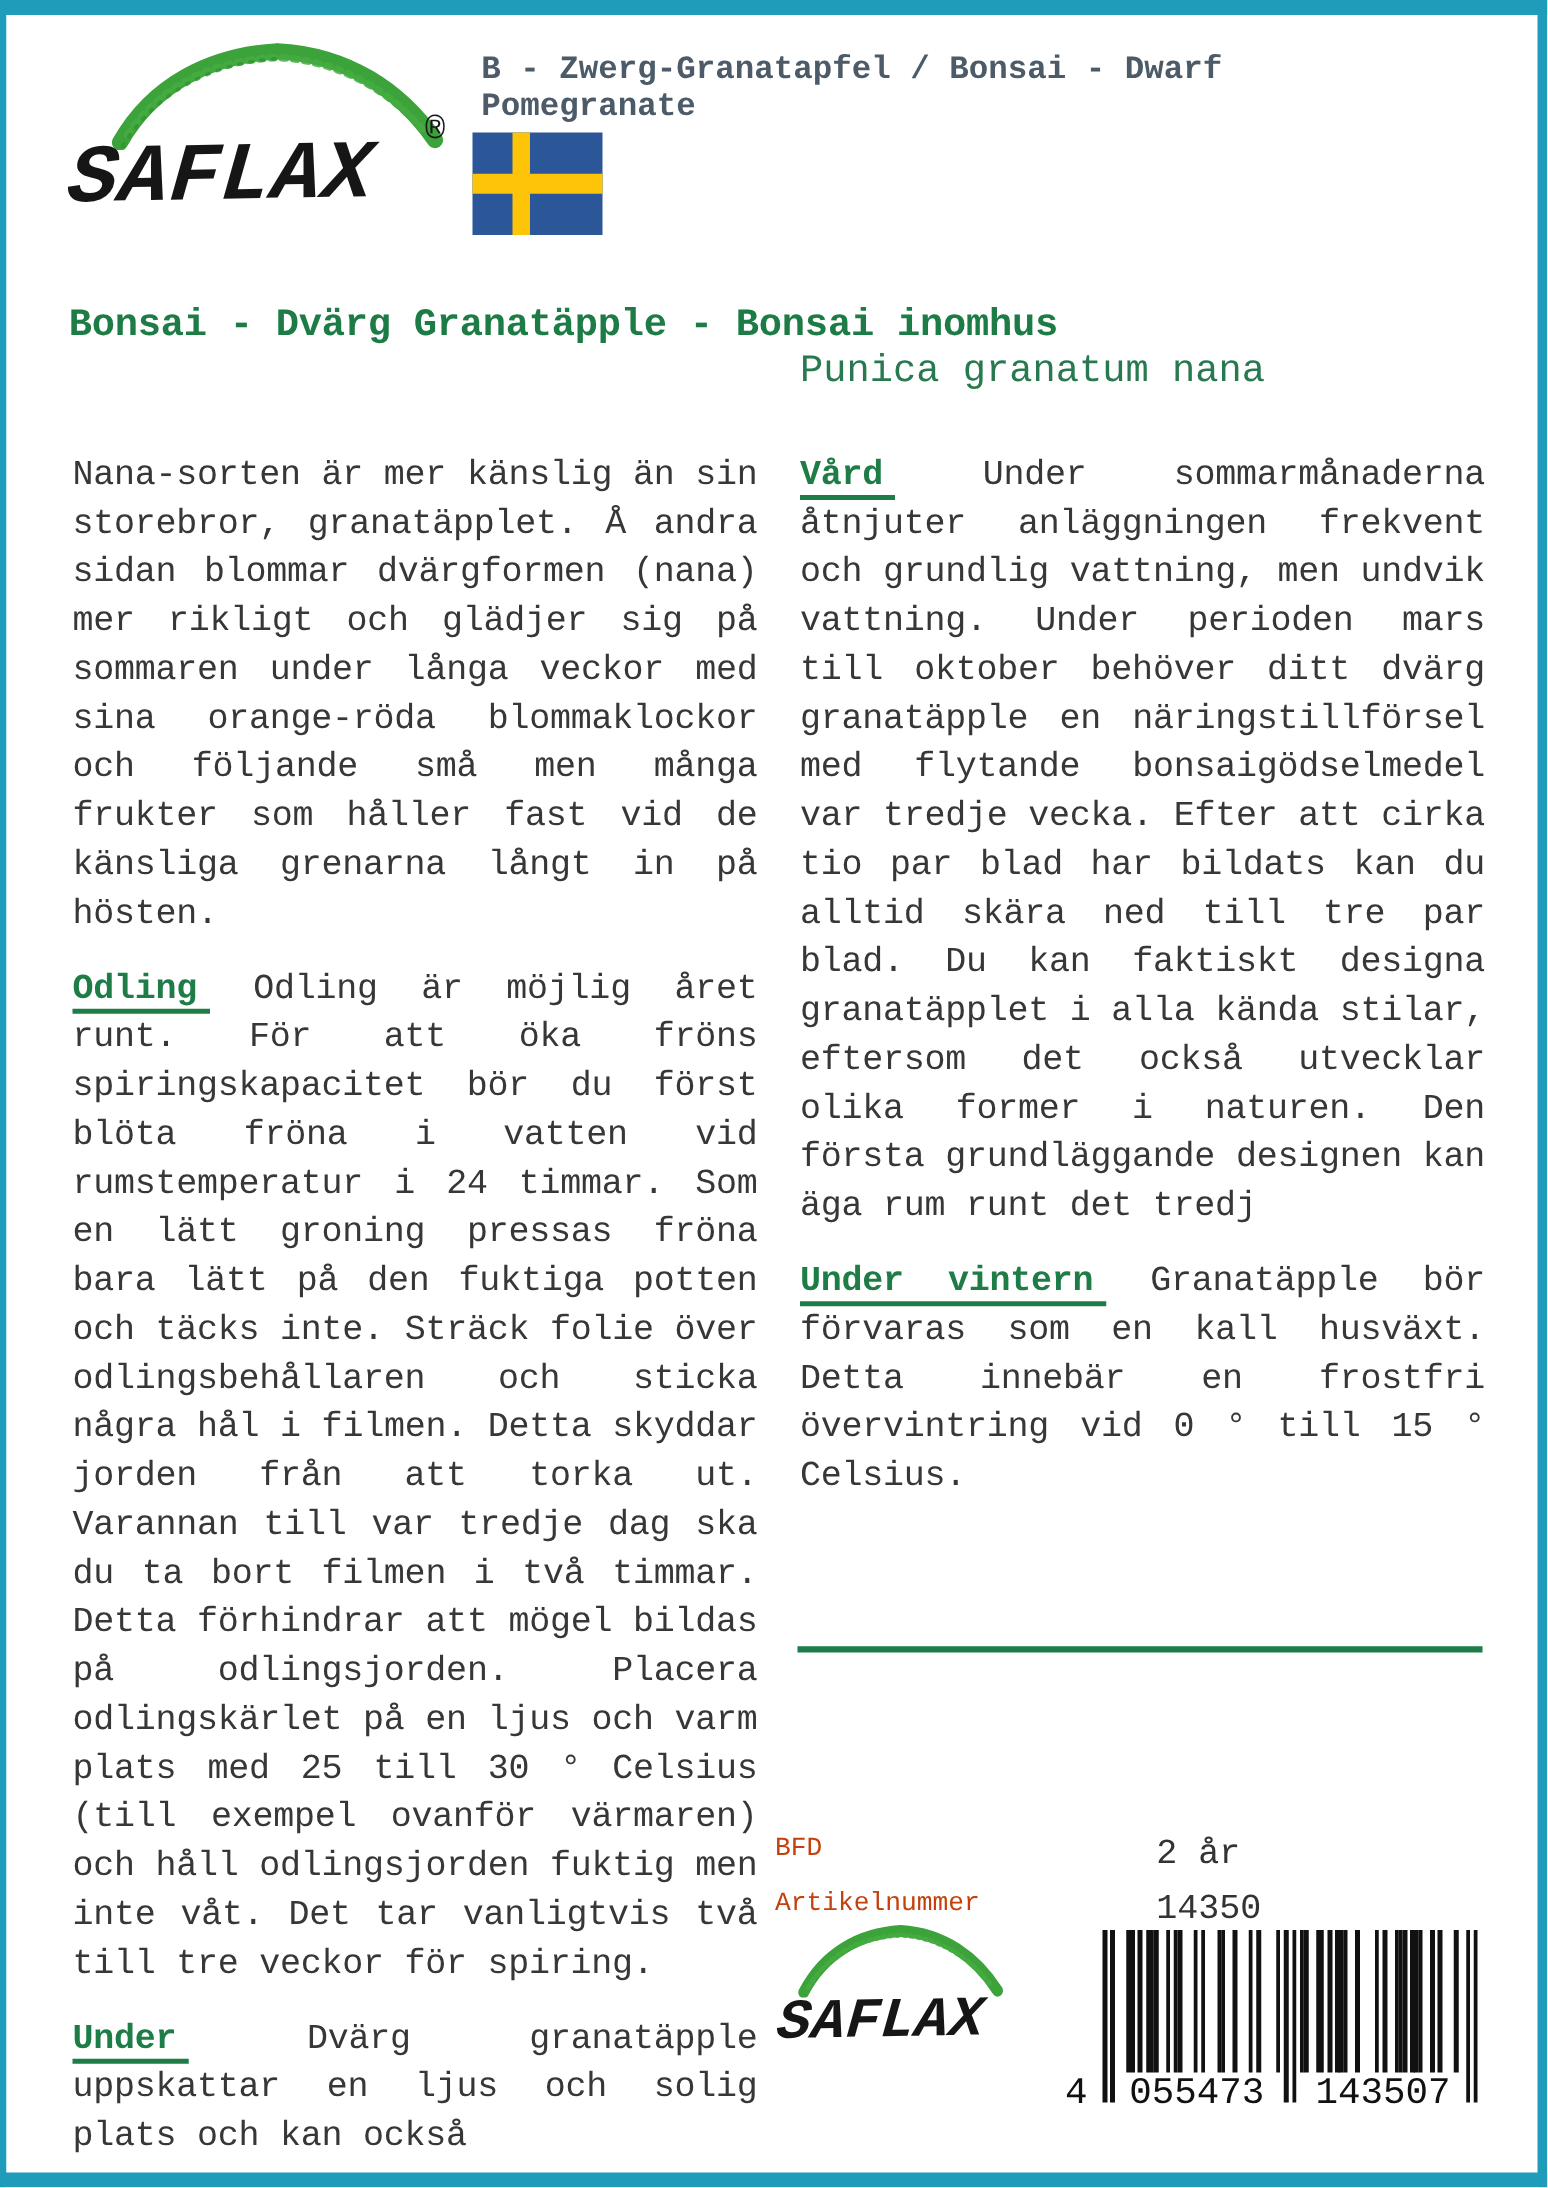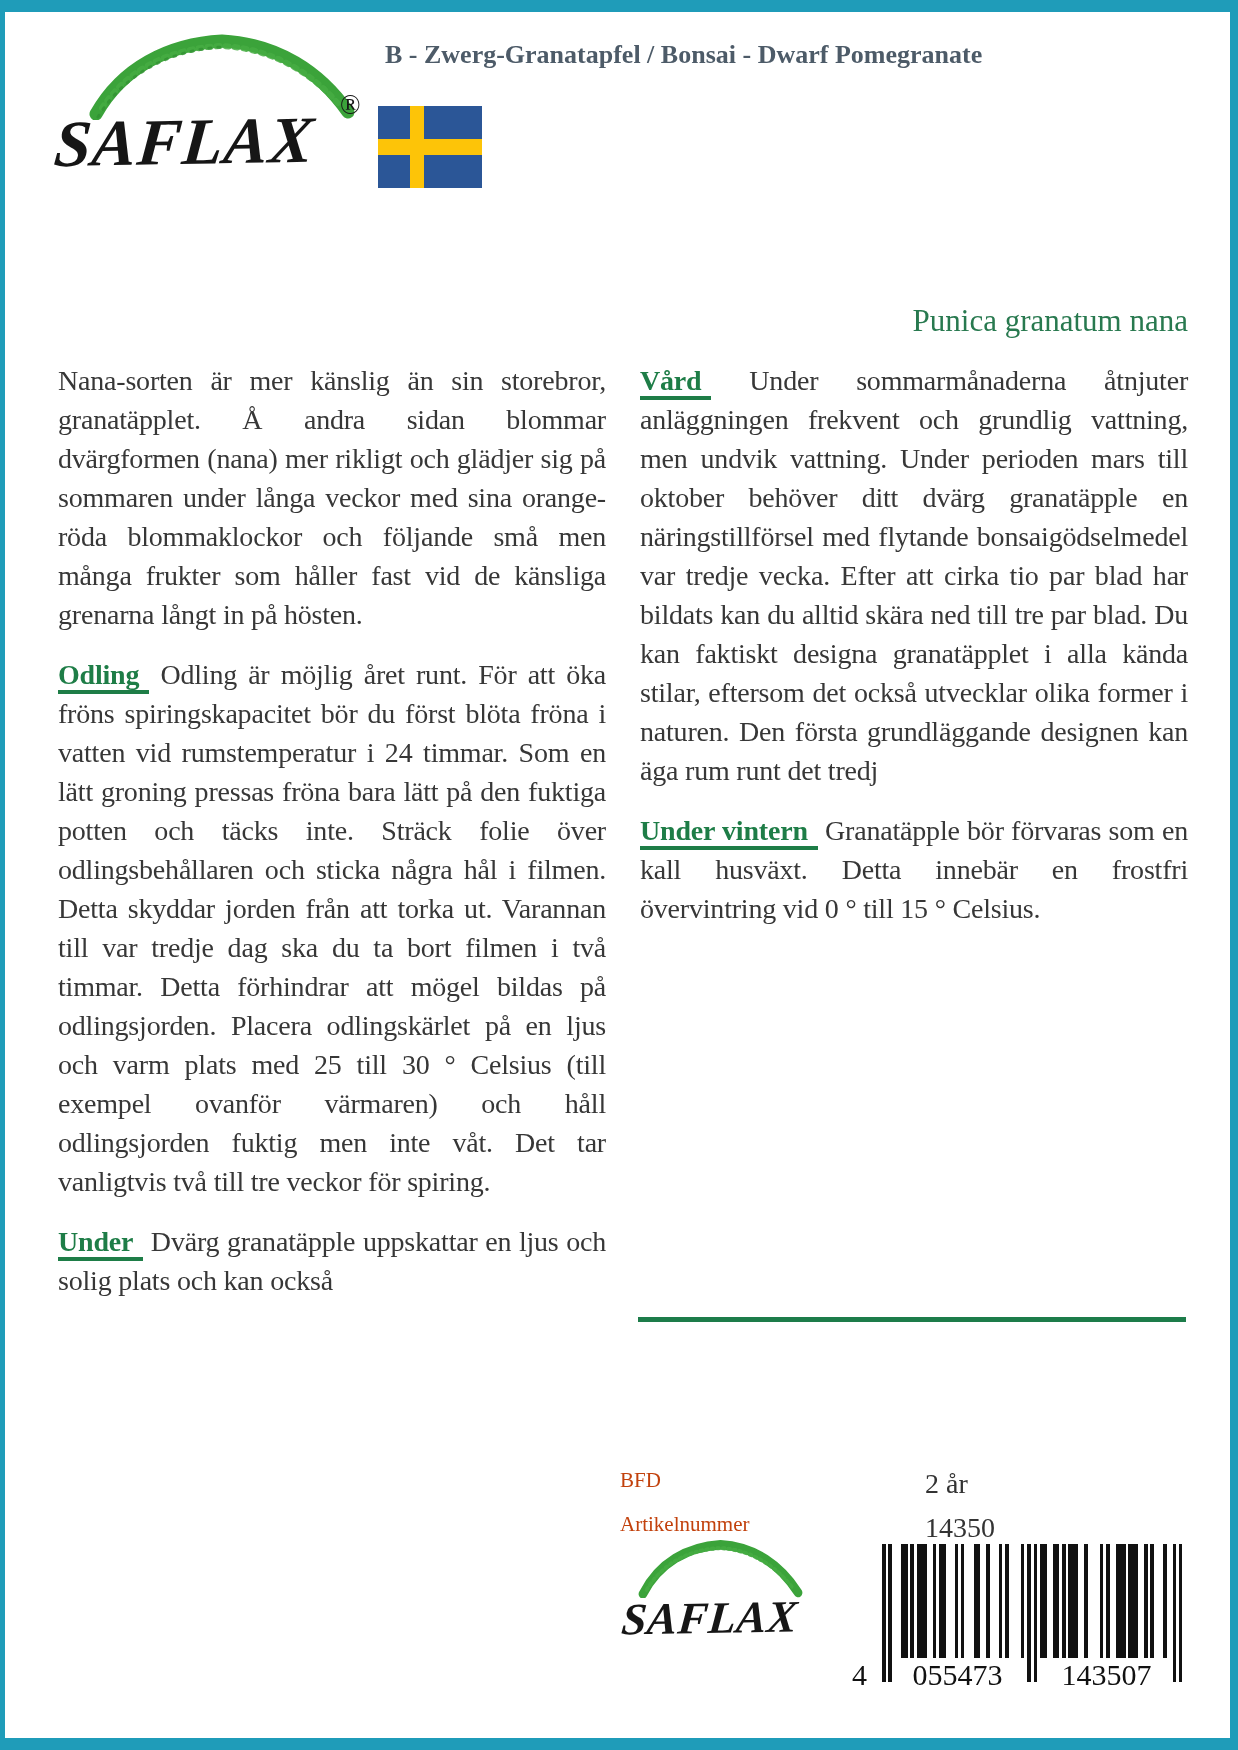--- a/index.html
+++ b/index.html
@@ -1,18 +1,18 @@
 <!DOCTYPE html>
 <html><head>
 <meta charset="utf-8">
 <style>
   html,body{margin:0;padding:0;background:#ffffff;}
   .page{
     position:relative;width:1238px;height:1750px;background:#ffffff;overflow:hidden;
-    font-family:Liberation Serif, serif;
+    font-family:Liberation Mono, monospace;
   }
   
   .frame{position:absolute;background:#1f9cb9;}
   .frame.top{left:0;top:0;width:1238px;height:12px;}
   .frame.bottom{left:0;top:1738px;width:1238px;height:12px;}
   .frame.left{left:0;top:0;width:5px;height:1750px;}
   .frame.right{left:1230px;top:0;width:8px;height:1750px;}
 
   .doc-title{
     position:absolute;left:385px;top:40px;width:680px;
@@ -29,21 +29,21 @@
   .regmark{position:absolute;left:340px;top:90px;font-size:27px;color:#161616;}
   .flag{position:absolute;left:378px;top:106px;width:104px;height:82px;background:#2b5697;}
   .flag .vbar{position:absolute;left:32px;top:0;width:14px;height:82px;background:#fdc408;}
   .flag .hbar{position:absolute;left:0;top:33px;width:104px;height:16px;background:#fdc408;}
 
   .main-heading{
     position:absolute;left:55px;top:243px;width:1000px;
     font-size:31px;font-weight:bold;color:#1d7c46;letter-spacing:-0.2px;
   }
   .subtitle{
-    position:absolute;left:640px;top:303px;width:548px;text-align:right;
+    position:absolute;left:640px;top:280px;width:548px;
     font-size:31px;color:#28794f;
   }
 
   .col{
     position:absolute;top:345px;width:548px;
     color:#373737;font-size:28px;line-height:39px;text-align:justify;letter-spacing:-0.2px;
   }
   .col.left{left:58px;}
   .col.right{left:640px;}
   .col p{margin:16px 0 21px 0;}
@@ -89,20 +89,21 @@
     <path d="M10,83 C36,40 82,16 134,13" fill="none" stroke="#2f8f31" stroke-width="3" stroke-linecap="round" stroke-dasharray="2 7" opacity="0.7"></path>
   </svg>
   <div class="wordmark">SAFLAX</div>
   <div class="regmark">®</div>
 
   <div class="flag">
     <div class="vbar"></div>
     <div class="hbar"></div>
   </div>
 
+  <div class="main-heading">Bonsai - Dvärg Granatäpple - Bonsai inomhus</div>
   <div class="subtitle">Punica granatum nana</div>
 
   <div class="col left">
       <p>Nana-sorten är mer känslig än sin storebror, granatäpplet. Å andra sidan blommar dvärgformen (nana) mer rikligt och glädjer sig på sommaren under långa veckor med sina orange-röda blommaklockor och följande små men många frukter som håller fast vid de känsliga grenarna långt in på hösten.</p>
       <p><span class="sec-head">Odling</span> Odling är möjlig året runt. För att öka fröns spiringskapacitet bör du först blöta fröna i vatten vid rumstemperatur i 24 timmar. Som en lätt groning pressas fröna bara lätt på den fuktiga potten och täcks inte. Sträck folie över odlingsbehållaren och sticka några hål i filmen. Detta skyddar jorden från att torka ut. Varannan till var tredje dag ska du ta bort filmen i två timmar. Detta förhindrar att mögel bildas på odlingsjorden. Placera odlingskärlet på en ljus och varm plats med 25 till 30 ° Celsius (till exempel ovanför värmaren) och håll odlingsjorden fuktig men inte våt. Det tar vanligtvis två till tre veckor för spiring.</p>
       <p><span class="sec-head">Under</span> Dvärg granatäpple uppskattar en ljus och solig plats och kan också</p>
     </div>
   <div class="col right">
       <p><span class="sec-head">Vård</span> Under sommarmånaderna åtnjuter anläggningen frekvent och grundlig vattning, men undvik vattning. Under perioden mars till oktober behöver ditt dvärg granatäpple en näringstillförsel med flytande bonsaigödselmedel var tredje vecka. Efter att cirka tio par blad har bildats kan du alltid skära ned till tre par blad. Du kan faktiskt designa granatäpplet i alla kända stilar, eftersom det också utvecklar olika former i naturen. Den första grundläggande designen kan äga rum runt det tredj</p>
       <p><span class="sec-head">Under vintern</span> Granatäpple bör förvaras som en kall husväxt. Detta innebär en frostfri övervintring vid 0 ° till 15 ° Celsius.</p>

